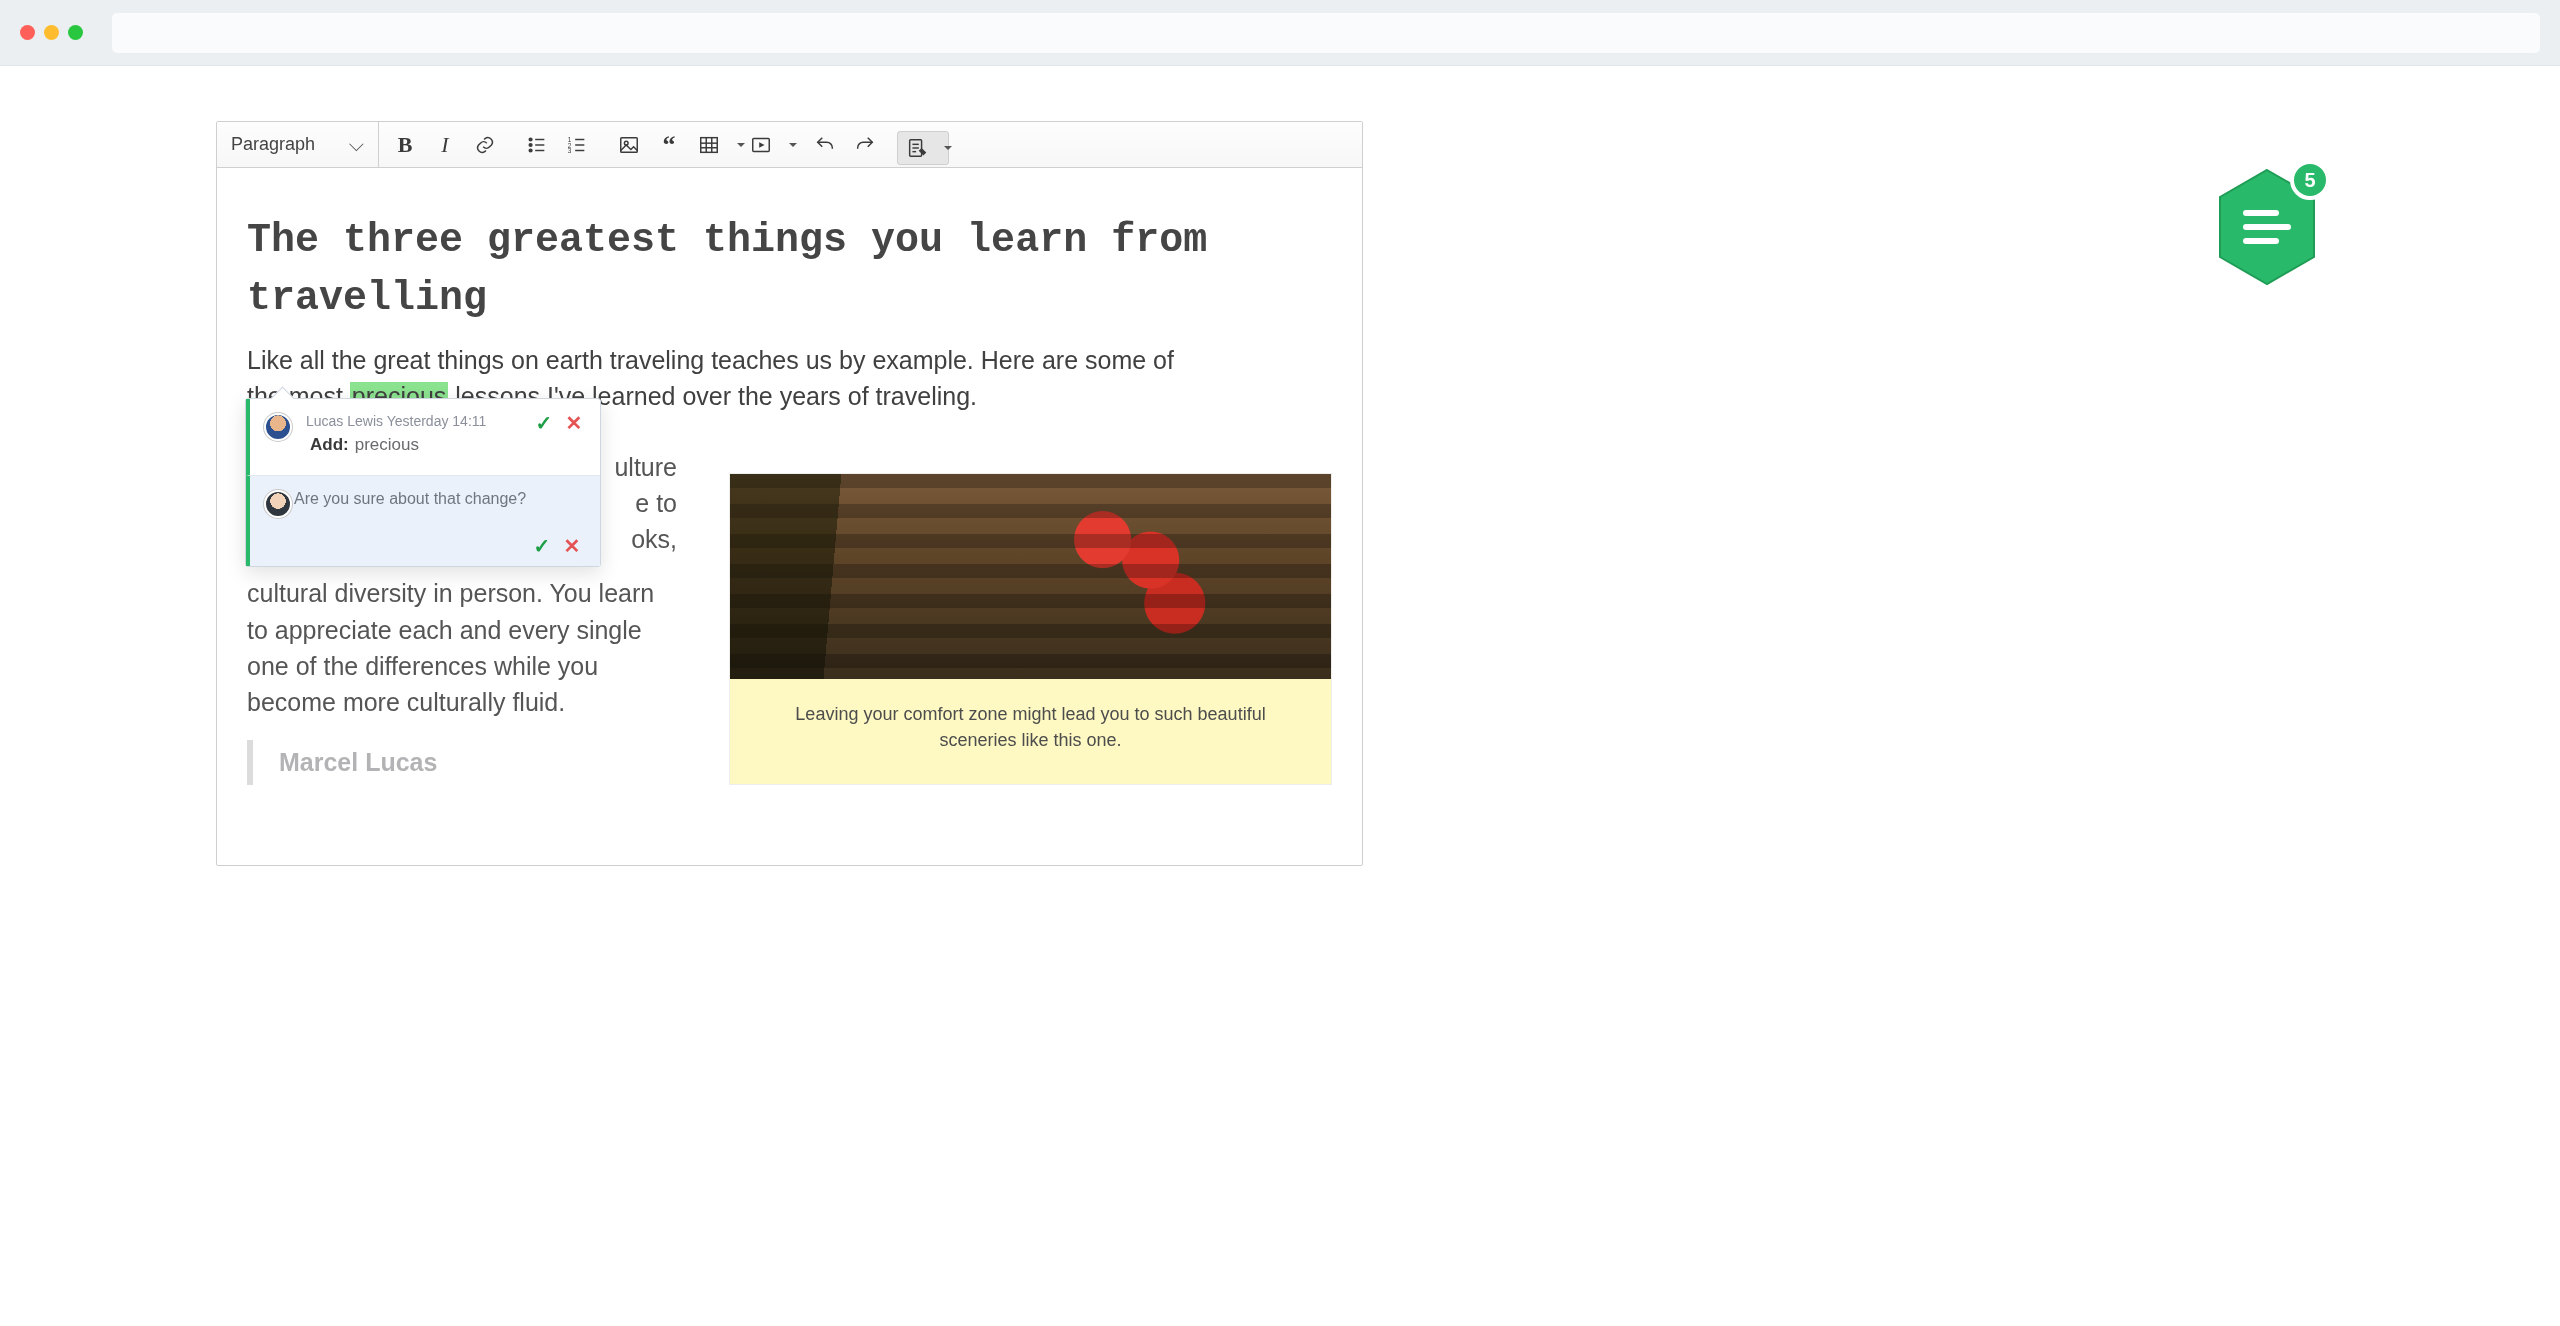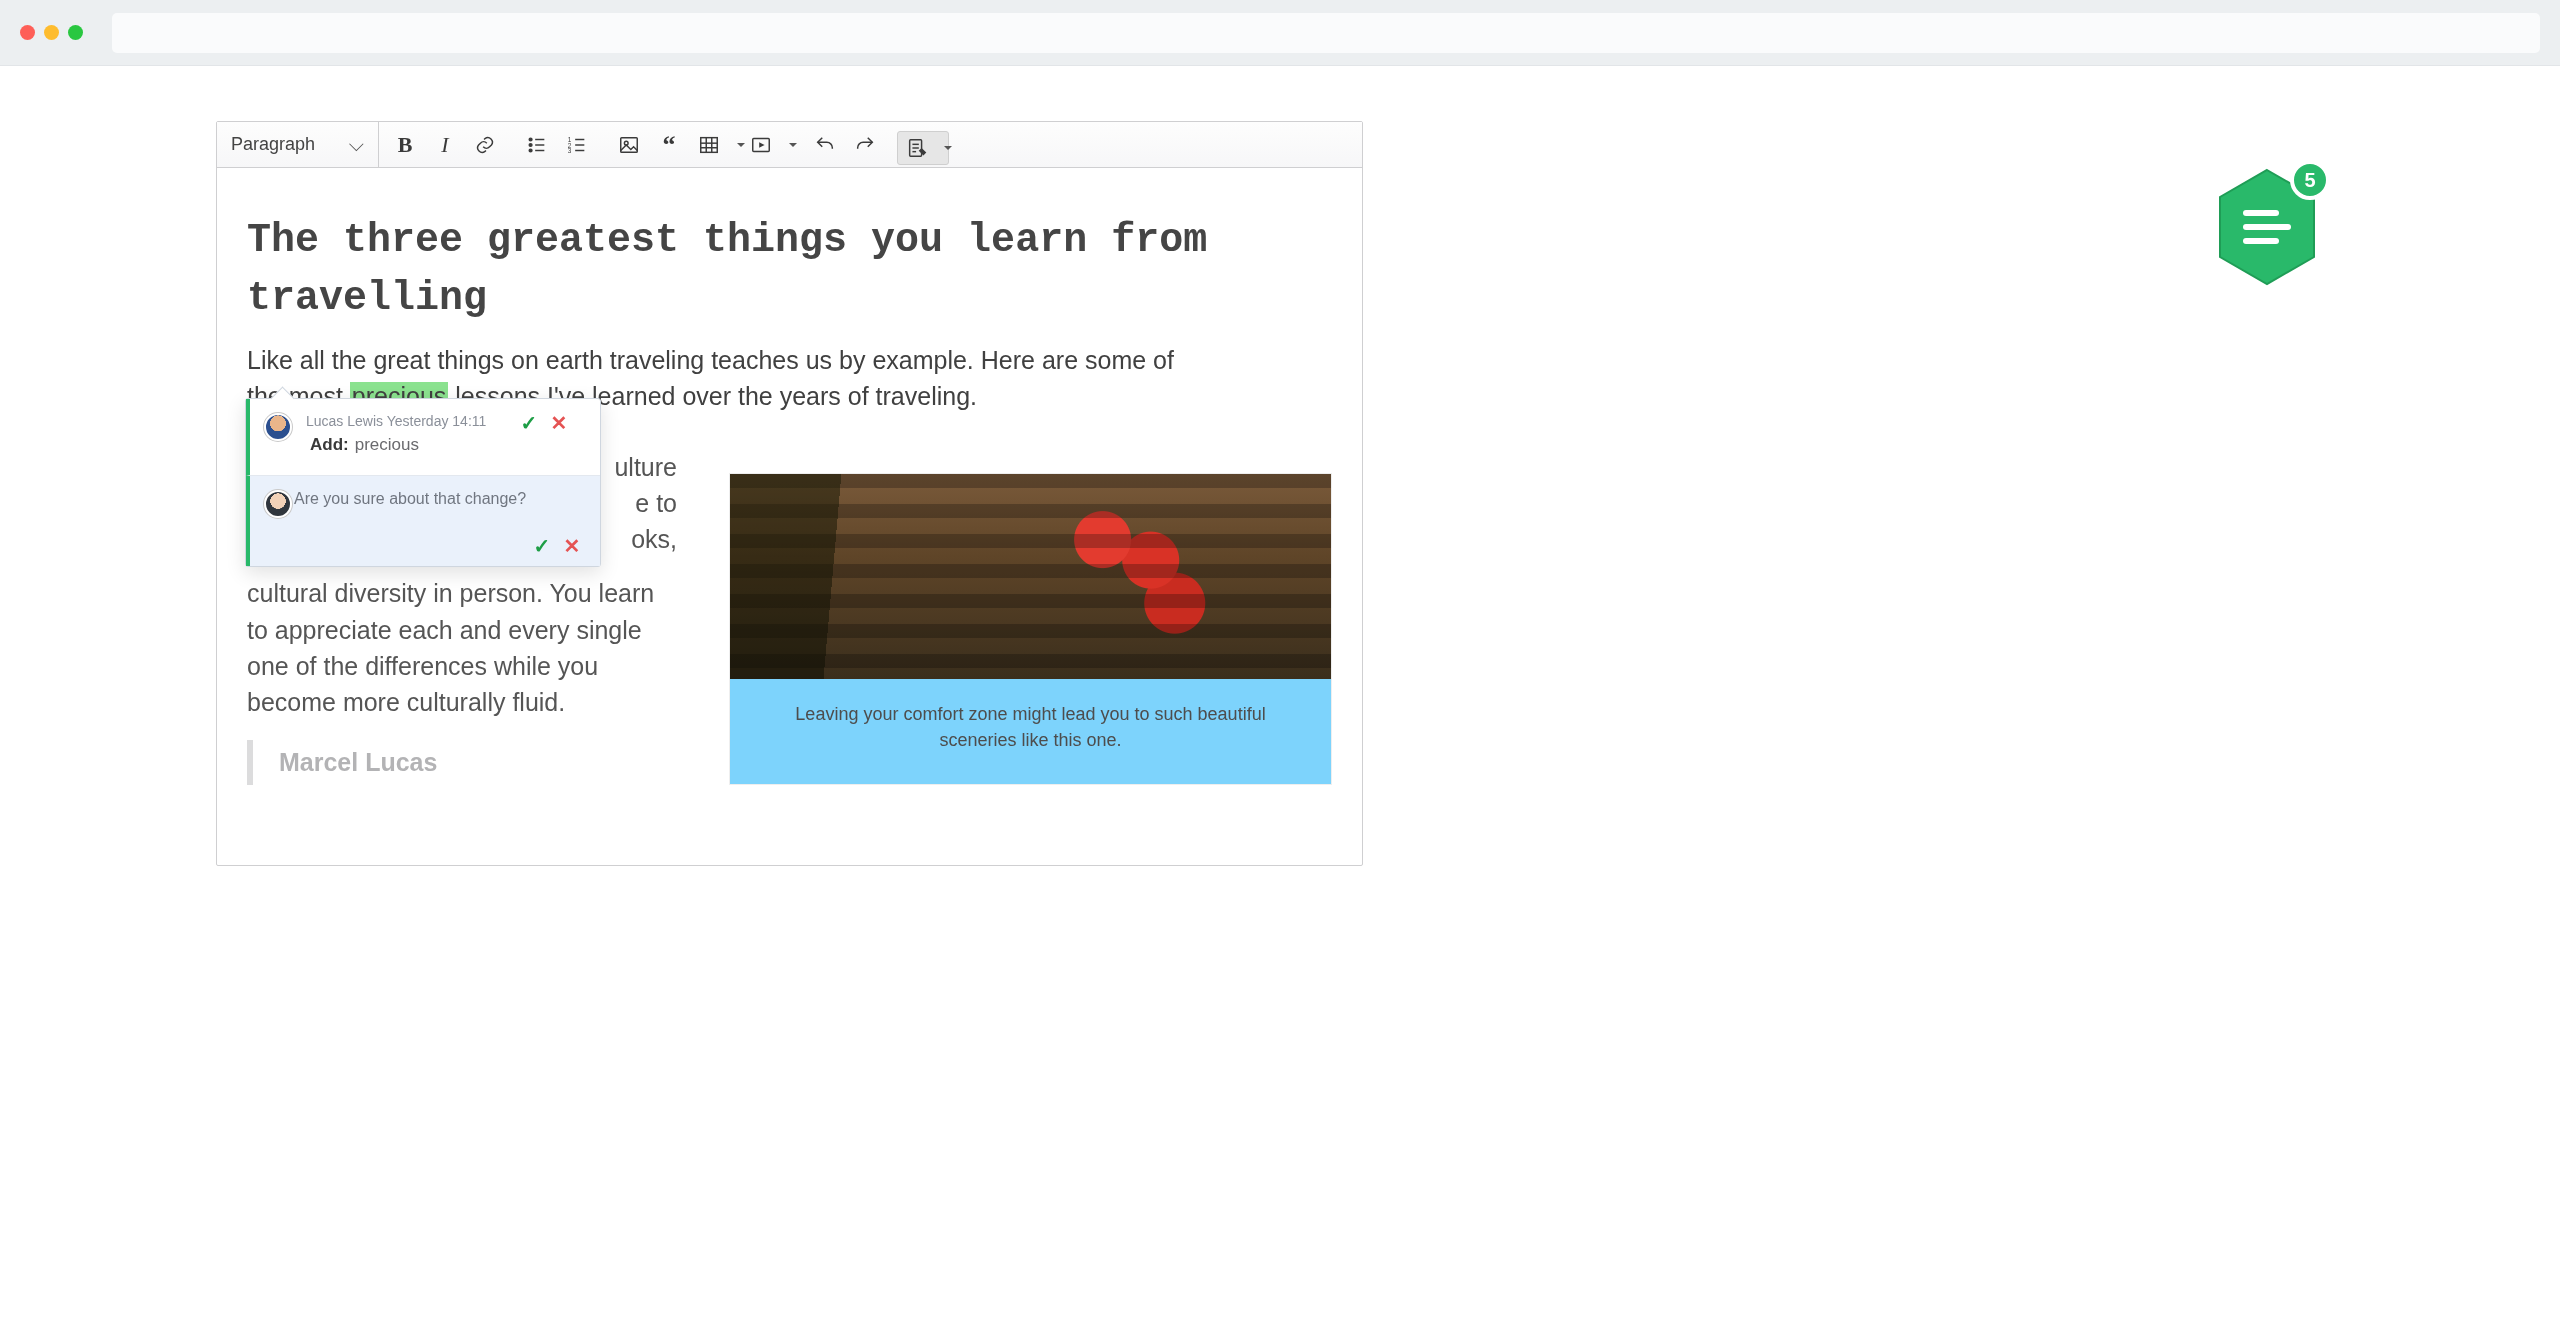--- a/index.html
+++ b/index.html
@@ -146,21 +146,21 @@
   .quote{
     border-left:6px solid #dcdcdd;
     padding:4px 0 4px 26px;
     margin-top:16px;
     max-width:380px;
   }
   .quote .q-text{font-style:italic;font-size:25px;color:#555;margin:0 0 22px 0}
   .quote .q-author{font-size:25px;color:#b3b3b5;font-weight:600;margin:0}
   .figure{
     flex:1;
-    background:#7dd3fc;
+    background:#fef9c3;
     border:1px solid #eee;
     display:flex;flex-direction:column;
   }
   .img-box{
     height:205px;
     background:
       radial-gradient(circle at 62% 32%, #e33b2f 0 28px, transparent 29px),
       radial-gradient(circle at 70% 42%, #d93226 0 28px, transparent 29px),
       radial-gradient(circle at 74% 63%, #c92c20 0 30px, transparent 31px),
       linear-gradient(180deg,#7a5a3a 0%, #5f4528 40%, #3a2e1c 100%);
@@ -191,21 +191,21 @@
     box-shadow:0 6px 20px rgba(0,0,0,.12);
     z-index:30;
     overflow:visible;
   }
   .popover::before{
     content:"";position:absolute;top:-9px;left:28px;
     width:16px;height:16px;background:#fff;border-left:1px solid #cfd6df;border-top:1px solid #cfd6df;
     transform:rotate(45deg);
     z-index:-1;
   }
-  .sug-card{display:flex;gap:14px;padding:14px 31px 16px 14px;border-left:4px solid var(--green)}
+  .sug-card{display:flex;gap:14px;padding:14px 16px 16px 14px;border-left:4px solid var(--green)}
   .sug-card + .sug-card{border-top:1px solid #e3e8ef}
   .sug-card.reply{background:var(--blue-pale);border-left:4px solid var(--green);flex-direction:column;padding:14px 16px 10px 14px}
   .sug-reply-row{display:flex;gap:2px;align-items:flex-start}
   .avatar{width:28px;height:28px;border-radius:50%;flex:0 0 28px;border:2px solid #fff;box-shadow:0 0 0 1px #c9c9c9}
   .avatar.a1{background:radial-gradient(circle at 50% 35%, #e9b58a 0 40%, transparent 41%),#2b4f8f}
   .avatar.a2{background:radial-gradient(circle at 50% 38%, #f2d2b8 0 40%, transparent 41%),#30363d}
   .sug-body{flex:1}
   .meta{font-size:14px;color:#8a8f99;margin:0 0 6px 0}
   .action-line{font-size:17px;color:#3a3a3a;margin:4px}
   .action-line .verb{font-weight:700}

